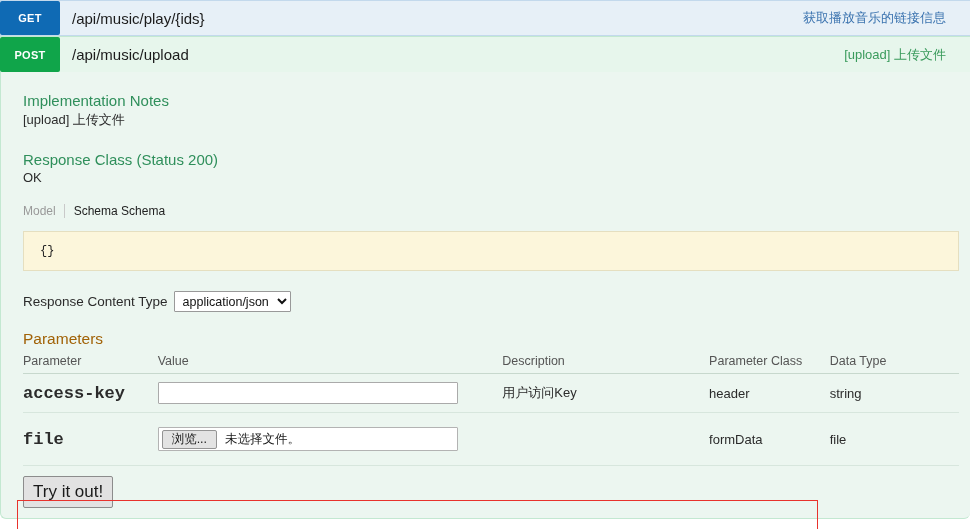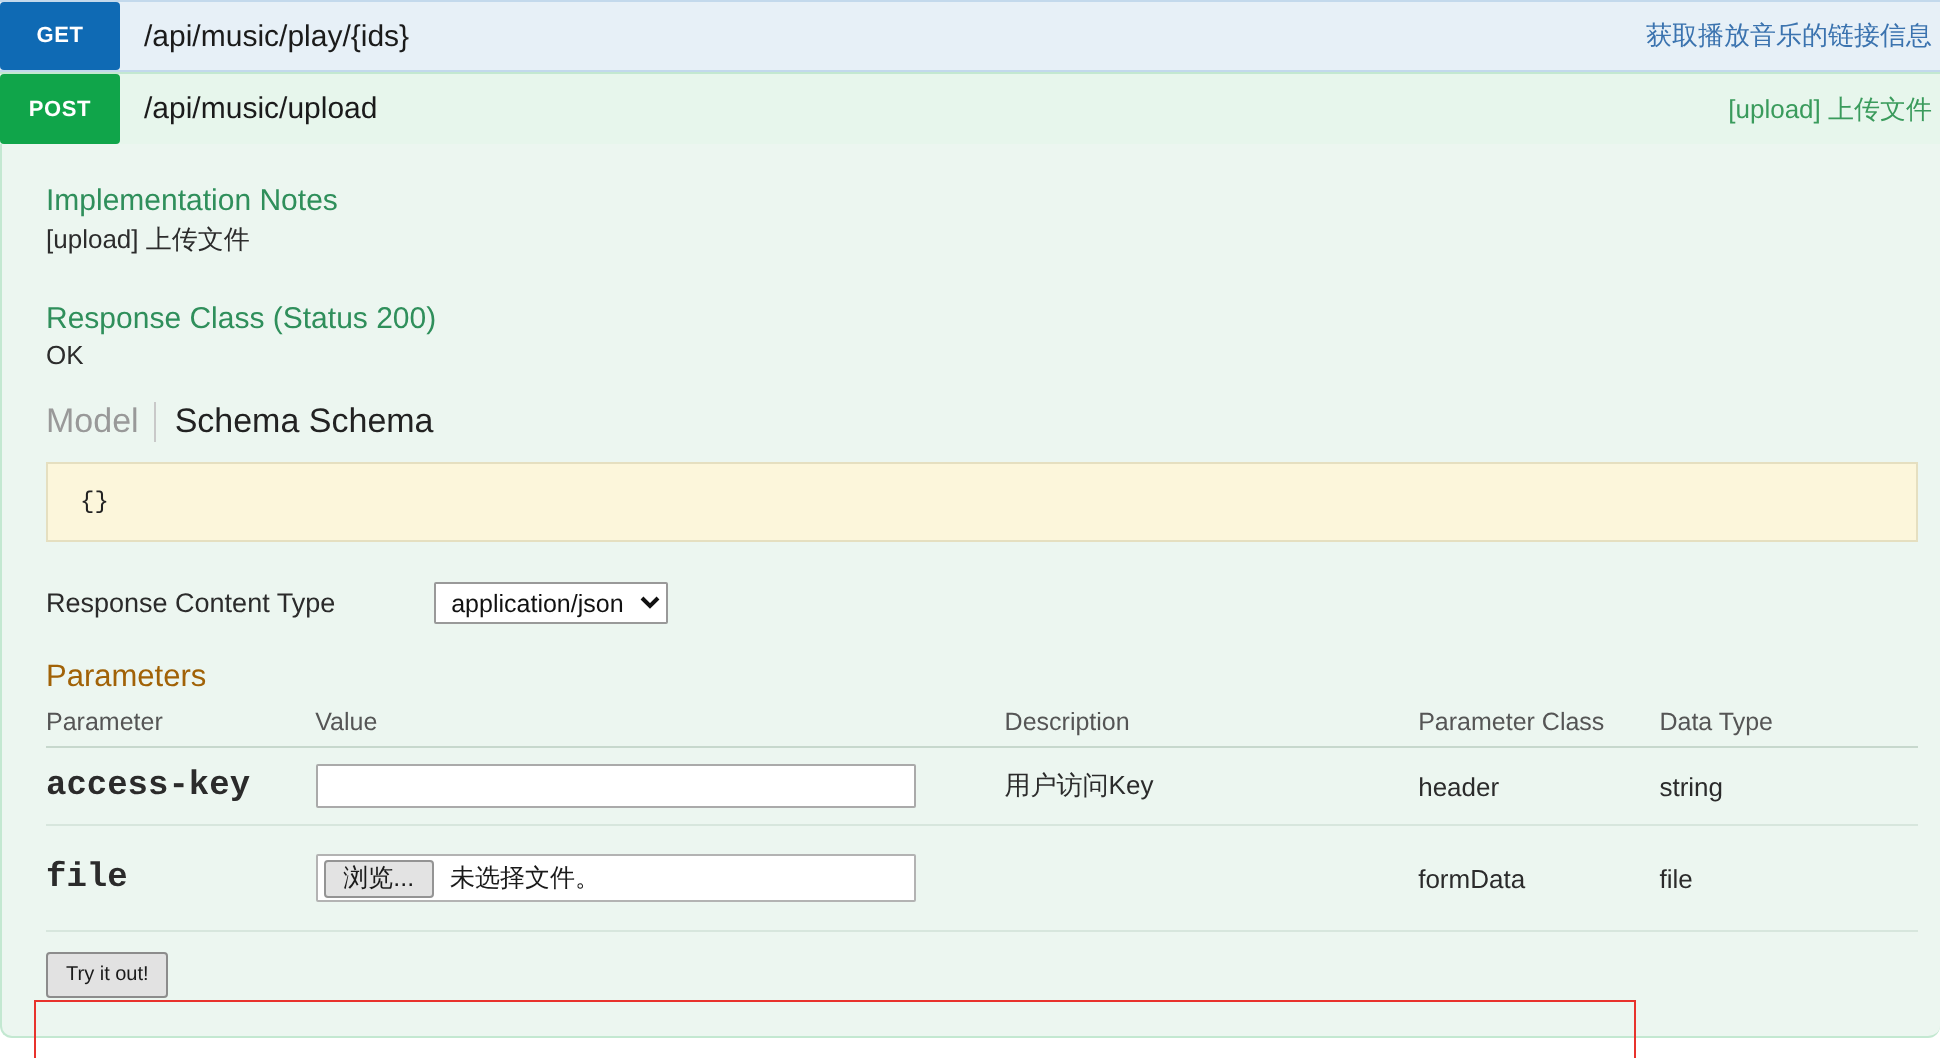--- a/index.html
+++ b/index.html
@@ -56,21 +56,21 @@
   .http-method.post { background: #10a54a; }
 
   .op-path {
     padding-left: 12px;
     font-size: 15px;
     color: #1b1b1b;
     flex: 1 1 auto;
     white-space: nowrap;
   }
   .op-summary {
-    padding-right: 4px;
+    padding-right: 24px;
     font-size: 13px;
     white-space: nowrap;
   }
   .op-summary.get  { color: #3b73af; }
   .op-summary.post { color: #3a9b5c; }
 
   
   .op-content {
     background: #ecf6f0;
     border: 1px solid #c3e8d1;
@@ -94,21 +94,21 @@
     color: #2c2c2c;
     font-size: 13px;
     margin: 0 0 2px 0;
   }
 
   .model-tabs {
     margin-top: 16px;
     display: flex;
     align-items: center;
     height: 20px;
-    font-size: 17px;
+    font-size: 12px;
   }
   .model-tab {
     color: #999999;
     padding-right: 8px;
   }
   .model-tab.active {
     color: #222222;
     padding-left: 9px;
     border-left: 1px solid #c9c9c9;
   }
@@ -124,21 +124,20 @@
     color: #222222;
     padding: 12px 0 0 16px;
   }
 
   .content-type-row {
     margin-top: 20px;
     display: flex;
     align-items: center;
     font-size: 13.5px;
     color: #2b2b2b;
-    gap: 43px;
   }
   .content-type-select {
     margin-left: 6px;
     font-family: "Liberation Sans", sans-serif;
     font-size: 12.5px;
     padding: 2px 4px;
     border: 1px solid #999999;
     background: #ffffff;
     color: #111111;
     border-radius: 1px;
@@ -236,21 +235,21 @@
     pointer-events: none;
     z-index: 5;
   }
 
   .submit-row { margin-top: 10px; }
   .try-btn {
     background: #e2e2e2;
     border: 1px solid #8c8c8c;
     border-radius: 2px;
     font-family: "Liberation Sans", sans-serif;
-    font-size: 10px;
+    font-size: 17px;
     color: #1a1a1a;
     padding: 5px 9px;
     cursor: pointer;
   }
 </style>
 </head>
 <body>
 
 <div class="swagger-root">
 

